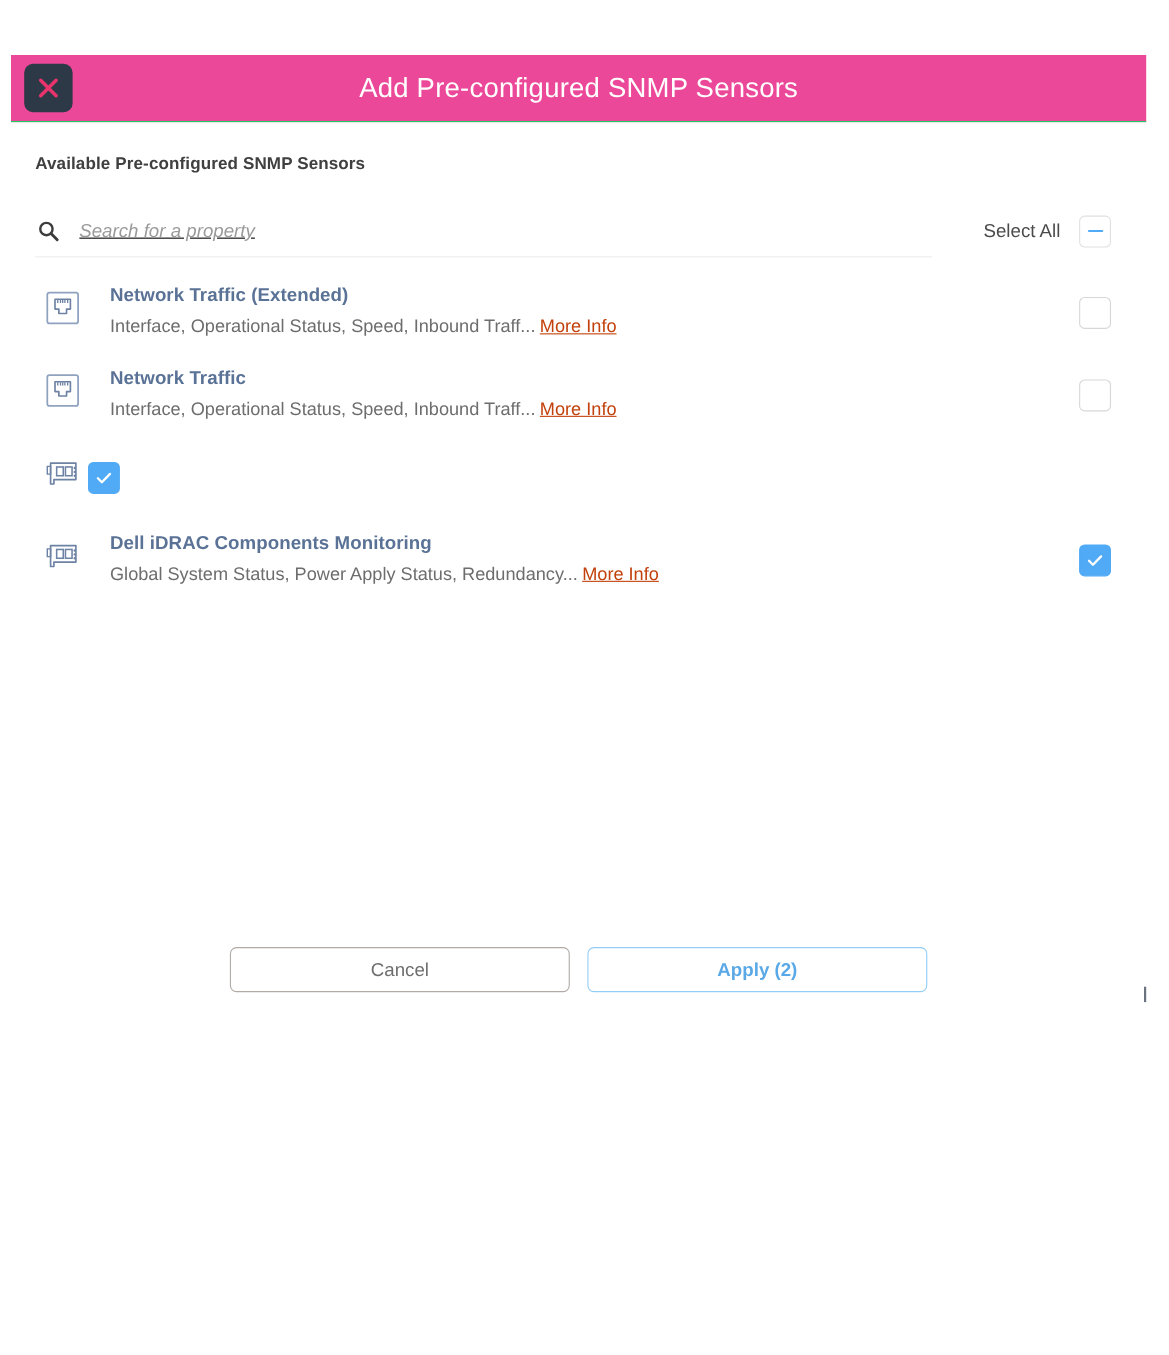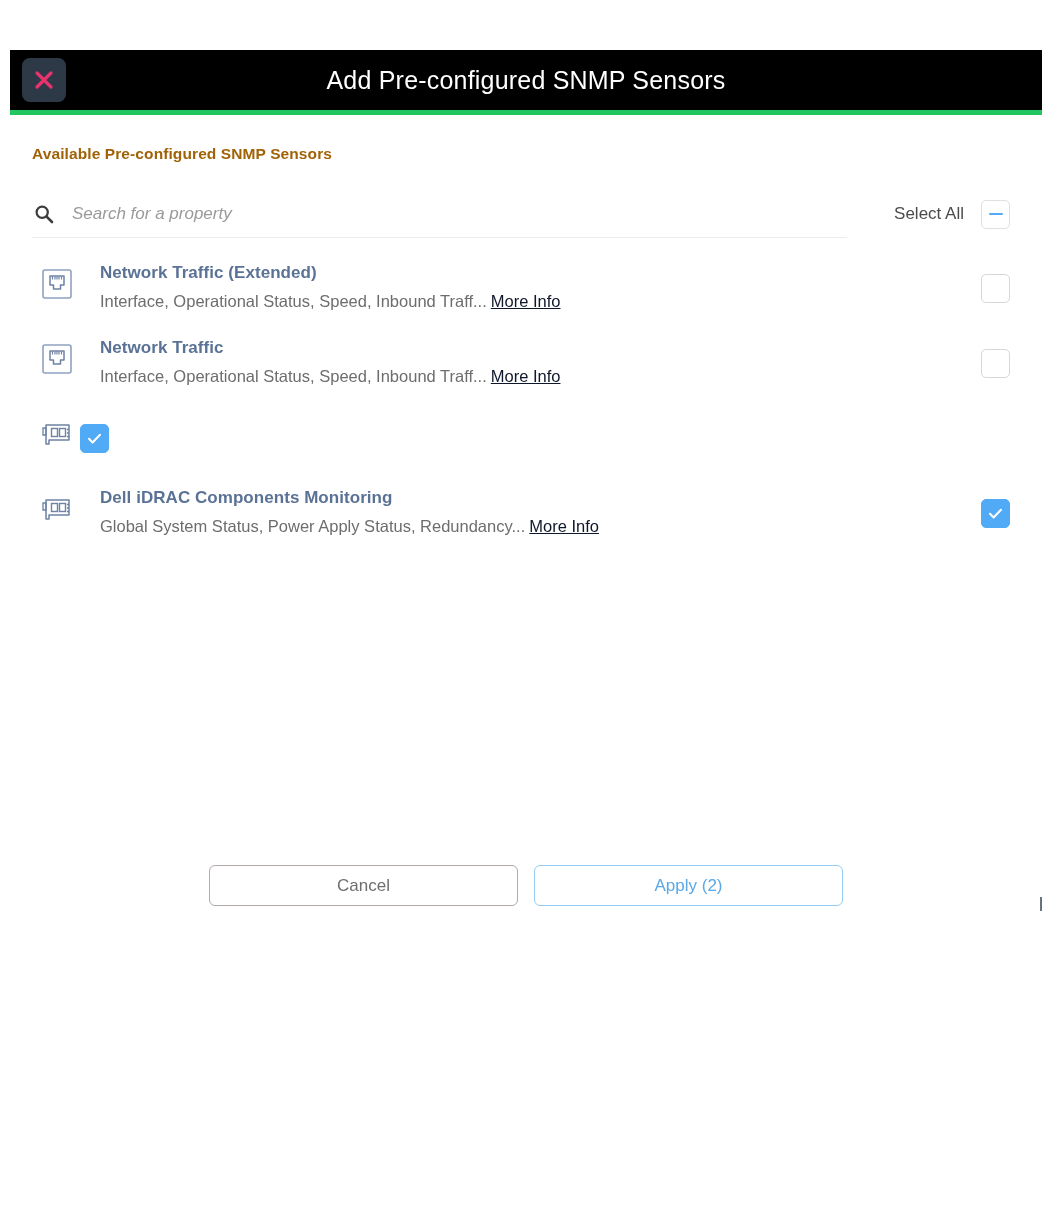--- a/index.html
+++ b/index.html
@@ -21,25 +21,25 @@
     position: absolute;
     left: 10px;
     top: 50px;
     width: 1032px;
   }
 
   
   .titlebar {
     position: relative;
     height: 60px;
-    background: #000000;
-    display: flex;
-    align-items: center;
-    justify-content: center;
-    border-bottom: 5px solid #22c55e;
+    background: #ec4899;
+    display: flex;
+    align-items: center;
+    justify-content: center;
+    border-bottom: 1px solid #22c55e;
   }
   .close-btn {
     position: absolute;
     left: 12px;
     top: 8px;
     width: 44px;
     height: 44px;
     border-radius: 8px;
     background: #2e3947;
     display: flex;
@@ -56,41 +56,42 @@
     font-weight: 400;
     letter-spacing: 0.2px;
   }
 
   
   .modal-body {
     background: #ffffff;
     padding: 0 22px 0 22px;
   }
   .section-heading {
-    color: #a16207;
+    color: #404040;
     font-size: 15.5px;
     font-weight: bold;
     padding-top: 30px;
     padding-bottom: 0;
     letter-spacing: 0.1px;
   }
 
   
   .search-row {
     display: flex;
     align-items: center;
     margin-top: 28px;
     height: 46px;
   }
   .search-left {
     display: flex;
     align-items: center;
     flex: 0 0 815px;
     border-bottom: 1px solid #ececec;
     height: 46px;
+    text-decoration: underline;
   }
   .search-icon {
     flex: 0 0 auto;
     margin-right: 18px;
     margin-left: 2px;
     color: #3c3c3c;
     display: flex;
     align-items: center;
   }
   .search-input {
@@ -185,21 +186,21 @@
     letter-spacing: 0.05px;
   }
   .sensor-desc {
     color: #6d6d6d;
     font-size: 16.5px;
     line-height: 26px;
     margin-top: 3px;
     white-space: nowrap;
   }
   .more-info {
-    color: #0f172a;
+    color: #c2410c;
     text-decoration: underline;
     cursor: pointer;
     margin-left: 4px;
   }
   .sensor-cb-wrap {
     flex: 0 0 auto;
     display: flex;
     align-items: center;
     height: 58px;
   }
@@ -225,20 +226,21 @@
     box-sizing: border-box;
     padding: 0;
   }
   .btn-cancel {
     border: 1px solid #b1aaa6;
     color: #6e6e6e;
   }
   .btn-apply {
     border: 1px solid #93cdf5;
     color: #5aa9e6;
+    font-weight: bold;
   }
 
   .edge-tick {
     position: absolute;
     left: 1040px;
     top: 897px;
     width: 2px;
     height: 14px;
     background: #6b7280;
   }

